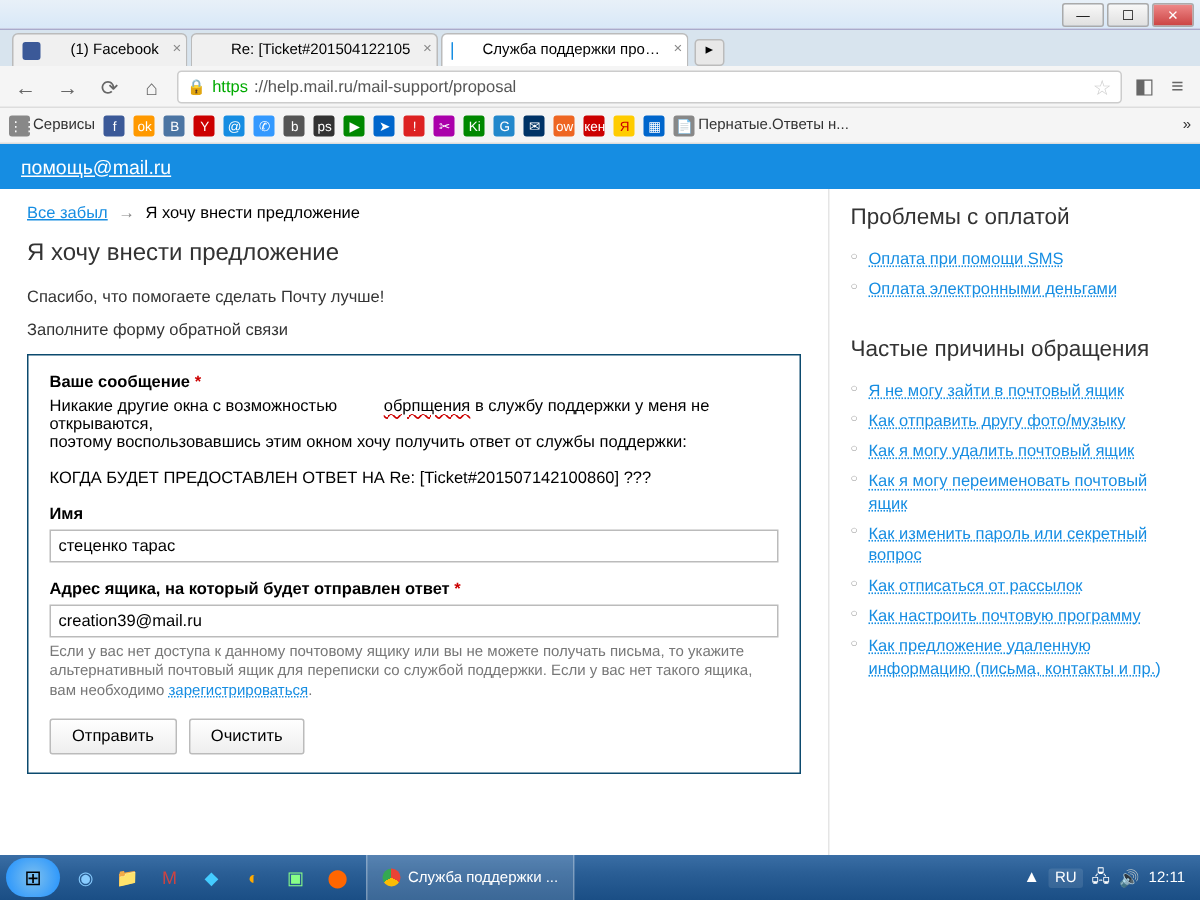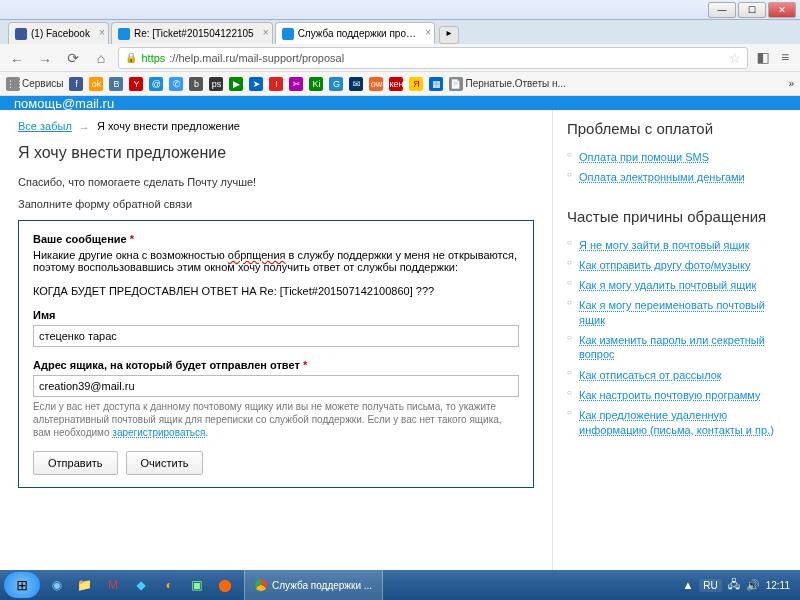--- a/index.html
+++ b/index.html
@@ -6,21 +6,21 @@
   body { font-family: Arial, sans-serif; font-size: 11px; background: #fff; width: 800px; height: 600px; overflow: hidden; position: relative; }
   
   
   .win-titlebar { height: 20px; background: linear-gradient(#e8f0f8, #d8e8f8); display: flex; align-items: center; justify-content: flex-end; border-bottom: 1px solid #aac; }
   .win-btns { display: flex; gap: 2px; padding-right: 4px; }
   .win-btn { width: 28px; height: 16px; background: linear-gradient(#f8f8f8,#e0e0e0); border: 1px solid #aaa; border-radius: 2px; font-size: 9px; text-align: center; line-height: 14px; cursor: pointer; }
   .win-btn.close { background: linear-gradient(#e88,#c44); color: #fff; }
   
   
   .tabstrip { height: 24px; background: #d8e4ee; display: flex; align-items: flex-end; padding-left: 8px; }
-  .tab { height: 22px; background: #f0f0f0; border: 1px solid #bbb; border-bottom: none; border-radius: 4px 4px 0 0; padding: 2px 18px 2px 6px; margin-right: 2px; font-size: 10px; display: flex; align-items: center; gap: 4px; max-width: 165px; overflow: hidden; white-space: nowrap; position: relative; cursor: pointer; text-align: center; }
+  .tab { height: 22px; background: #f0f0f0; border: 1px solid #bbb; border-bottom: none; border-radius: 4px 4px 0 0; padding: 2px 18px 2px 6px; margin-right: 2px; font-size: 10px; display: flex; align-items: center; gap: 20px; max-width: 165px; overflow: hidden; white-space: nowrap; position: relative; cursor: pointer; text-align: center; }
   .tab.active { background: #fff; }
   .tab-close { position: absolute; right: 3px; top: 4px; font-size: 10px; color: #888; cursor: pointer; }
   .favicon { width: 12px; height: 12px; display: inline-block; border-radius: 2px; }
   .fav-fb { background: #3b5998; }
   .fav-mail { background: #168de2; }
   .newtab { width: 20px; height: 18px; background: #e8e8e8; border: 1px solid #bbb; border-radius: 3px; margin-left: 2px; text-align: center; font-size: 10px; cursor: pointer; }
   
   
   .urlrow { height: 28px; background: #f5f5f5; display: flex; align-items: center; padding: 0 6px; gap: 6px; border-bottom: 1px solid #ddd; }
   .nav-btn { width: 22px; height: 22px; border: none; background: transparent; font-size: 14px; color: #666; cursor: pointer; }
@@ -31,38 +31,38 @@
   .url-right { display:flex; gap:4px; align-items:center; }
   .star { color:#ccc; font-size:14px; cursor:pointer; }
   .menu-icn { width:18px; height:18px; font-size:14px; color:#666; cursor:pointer; text-align:center; }
   
   
   .bookmarks { height: 24px; background: #f5f5f5; display: flex; align-items: center; padding: 0 6px; gap: 6px; border-bottom: 1px solid #ddd; overflow: hidden; }
   .bm { display: flex; align-items: center; gap: 2px; font-size: 10px; color: #333; cursor: pointer; white-space: nowrap; }
   .bm-icn { width: 14px; height: 14px; display: inline-block; border-radius: 2px; font-size: 9px; text-align: center; line-height: 14px; color: #fff; }
   
   
-  .page-hdr { height: 14px; background: #168de2; color: #fff; padding: 0 14px; font-size: 13px; display:flex; align-items:center; overflow:hidden; }
+  .page-hdr { height: 30px; background: #168de2; color: #fff; padding: 0 14px; font-size: 13px; display:flex; align-items:center; overflow:hidden;text-decoration:underline; }
   
   
   .page { display: flex; height: 460px; background: #fff; }
   .main { flex: 1; padding: 10px 18px; overflow: hidden; }
   .sidebar-r { width: 248px; border-left: 1px solid #e5e5e5; padding: 10px 14px; }
   
   .crumbs { font-size: 11px; margin-bottom: 12px; }
   .crumbs a { color: #168de2; text-decoration: underline; cursor: pointer; }
   .crumbs .sep { color: #888; margin: 0 4px; }
   
   h1.title { font-size: 16px; font-weight: normal; color: #333; margin-bottom: 14px; }
   .lead { font-size: 11px; color: #333; margin-bottom: 10px; }
   
   .formbox { border: 1px solid #0c4a6e; padding: 12px 14px; }
   .fld-label { font-size: 11px; font-weight: bold; margin-bottom: 4px; }
   .req { color: #c00; }
-  .misspell { text-decoration: underline wavy #c00; }
+  .misspell { text-decoration: underline wavy #c00; margin-left: 28px; }
   .below-ta { display: flex; justify-content: space-between; font-size: 11px; margin-top: 4px; margin-bottom: 14px; }
   .below-ta a { color: #168de2; text-decoration: underline dotted; cursor: pointer; }
   input.txt { width: 100%; height: 22px; border: 1px solid #bbb; padding: 2px 5px; font-size: 11px; }
   .fld-group { margin-bottom: 12px; }
   .hint { font-size: 10px; color: #777; margin-top: 3px; line-height: 1.3; }
   .hint a { color: #168de2; text-decoration: underline dotted; }
   .btnrow { margin-top: 10px; display: flex; gap: 8px; }
   .btn { padding: 5px 14px; border: 1px solid #bbb; background: linear-gradient(#fff,#eee); border-radius: 2px; font-size: 11px; cursor: pointer; }
   
   .sb-h { font-size: 15px; color: #333; margin-bottom: 10px; font-weight: normal; }

